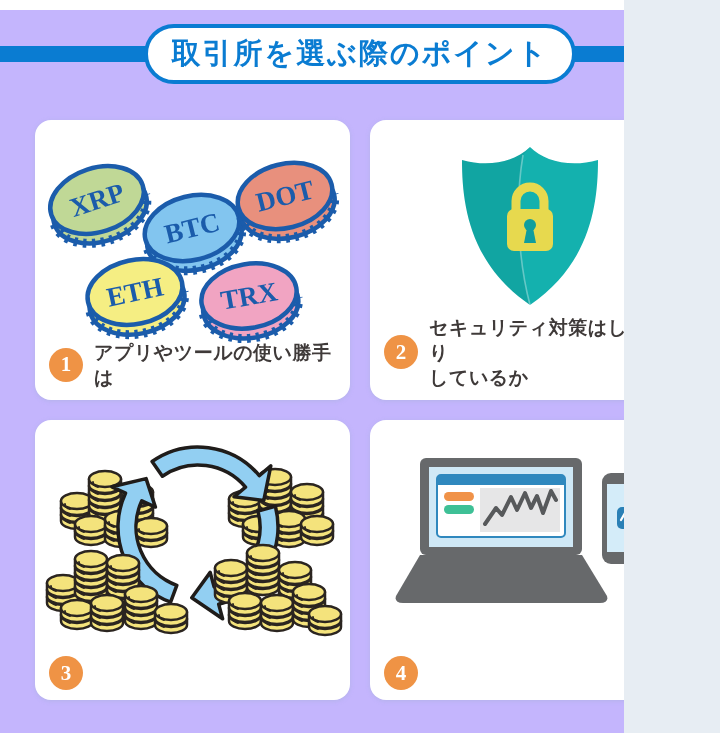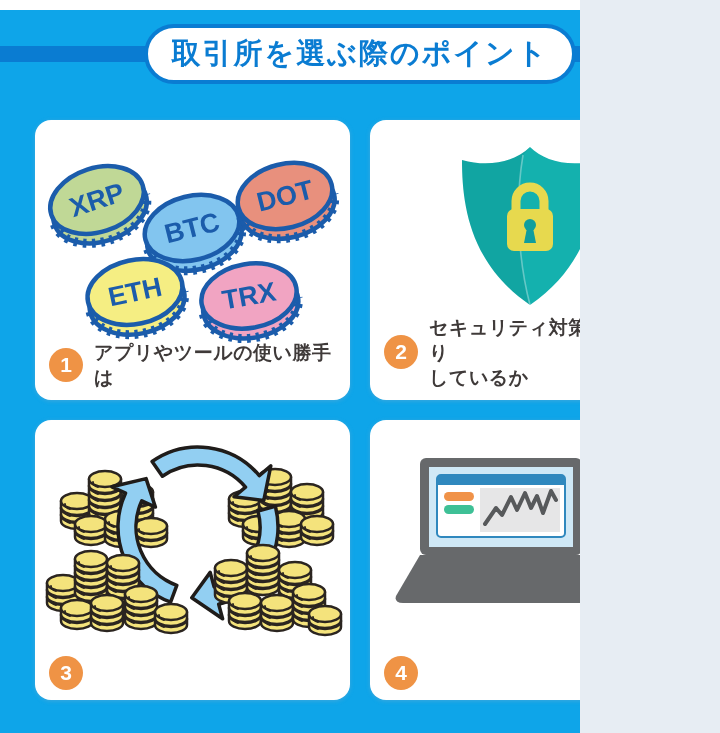--- a/index.html
+++ b/index.html
@@ -1,17 +1,17 @@
 <!DOCTYPE html>
 <html><head>
 <meta charset="utf-8">
 <style>
   html,body{margin:0;padding:0;background:#e7edf3;}
-  .page{position:relative;width:580px;height:733px;background:#0ea5e9;overflow:hidden;
-        font-family:Liberation Sans, sans-serif;}
+  .page{position:relative;width:624px;height:733px;background:#c4b5fd;overflow:hidden;
+        font-family:Liberation Serif, serif;}
   .top-strip{position:absolute;top:0;left:0;width:720px;height:10px;background:#ffffff;}
   .title-bar{position:absolute;top:46px;left:0;width:720px;height:16px;background:#0a7cd2;}
   .title-pill{position:absolute;top:24px;left:144px;width:432px;height:60px;background:#ffffff;
       border:4px solid #0a7cd2;border-radius:34px;box-sizing:border-box;
       display:flex;align-items:center;justify-content:center;
       font-size:29px;font-weight:bold;color:#0a7cd2;letter-spacing:2px;}
   .card{position:absolute;width:315px;height:280px;background:#ffffff;border-radius:16px;
       box-shadow:0 1px 4px rgba(150,175,200,0.35);}
   #card1{left:35px;top:120px;} #card2{left:370px;top:120px;}
   #card3{left:35px;top:420px;} #card4{left:370px;top:420px;}

